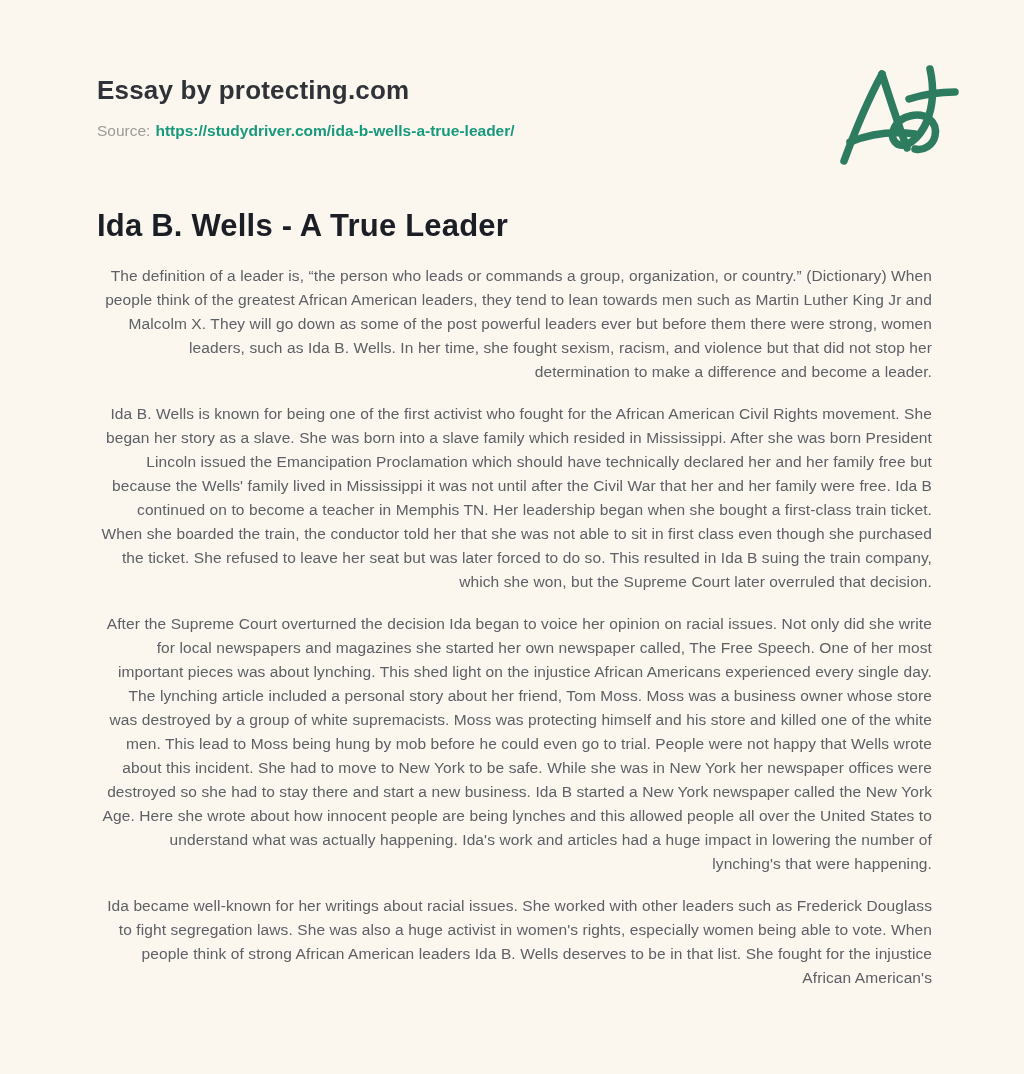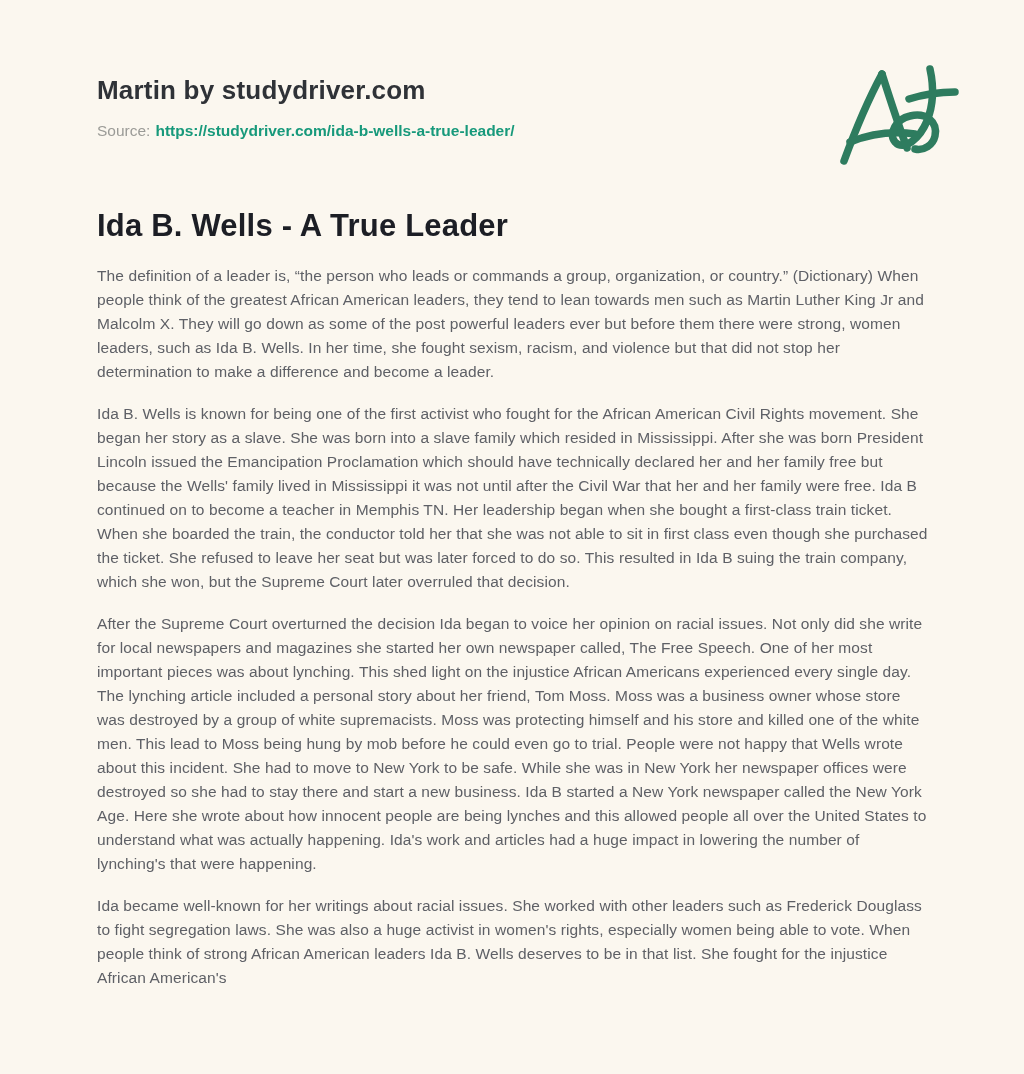--- a/index.html
+++ b/index.html
@@ -55,29 +55,30 @@
     letter-spacing: 0.2px;
     color: #1c1e25;
   }
   .essay-paragraph {
     margin: 4px 0 18px 0;
     max-width: 836px;
     font-size: 15.5px;
     line-height: 24px;
     letter-spacing: 0.1px;
     color: #5e6066;
+    text-align: right;
   }
 </style>
 </head>
 <body>
 
 <div class="page">
 
   <header>
-    <h2 class="brand-title">Martin by studydriver.com</h2>
+    <h2 class="brand-title">Essay by protecting.com</h2>
     <p class="source-line">
       <span class="source-label">Source:</span><a class="source-link" href="#">https://studydriver.com/ida-b-wells-a-true-leader/</a>
     </p>
     <div class="logo">
       <svg viewBox="0 0 126 104" fill="none" xmlns="http://www.w3.org/2000/svg">
         <g stroke="#2e7c5f" stroke-width="7.5" stroke-linecap="round" fill="none">
 
           <path d="M 8 97 C 19 67 33 34 46 10"></path>
 
           <path d="M 46 10 C 53 32 62 60 71 84"></path>

